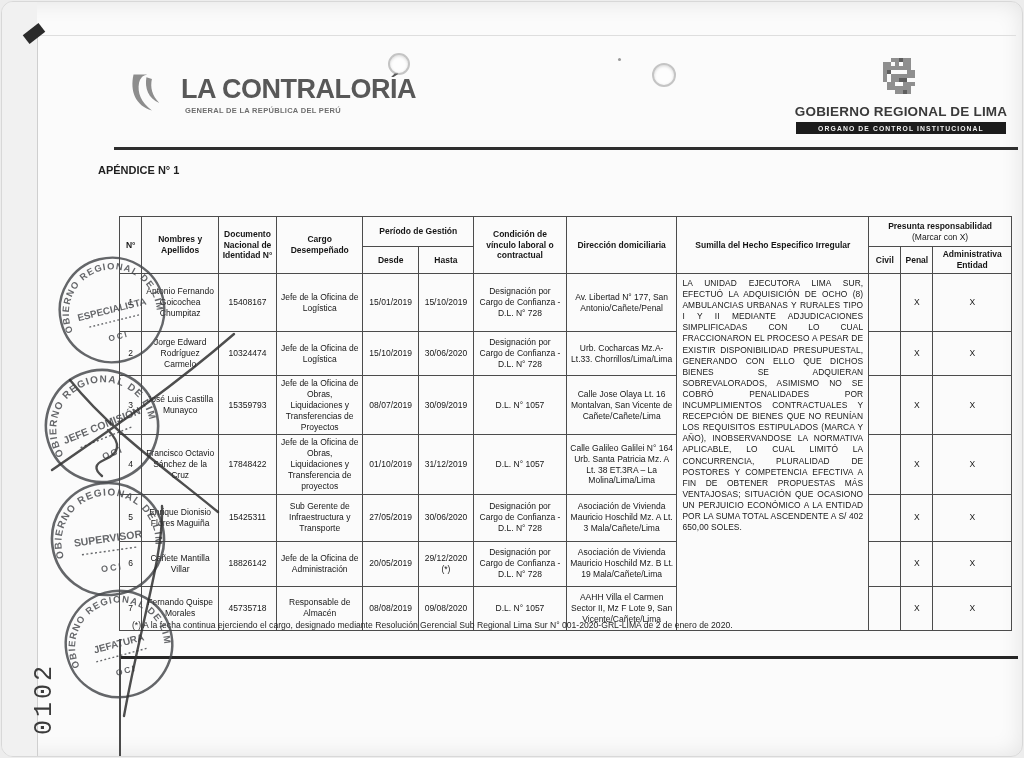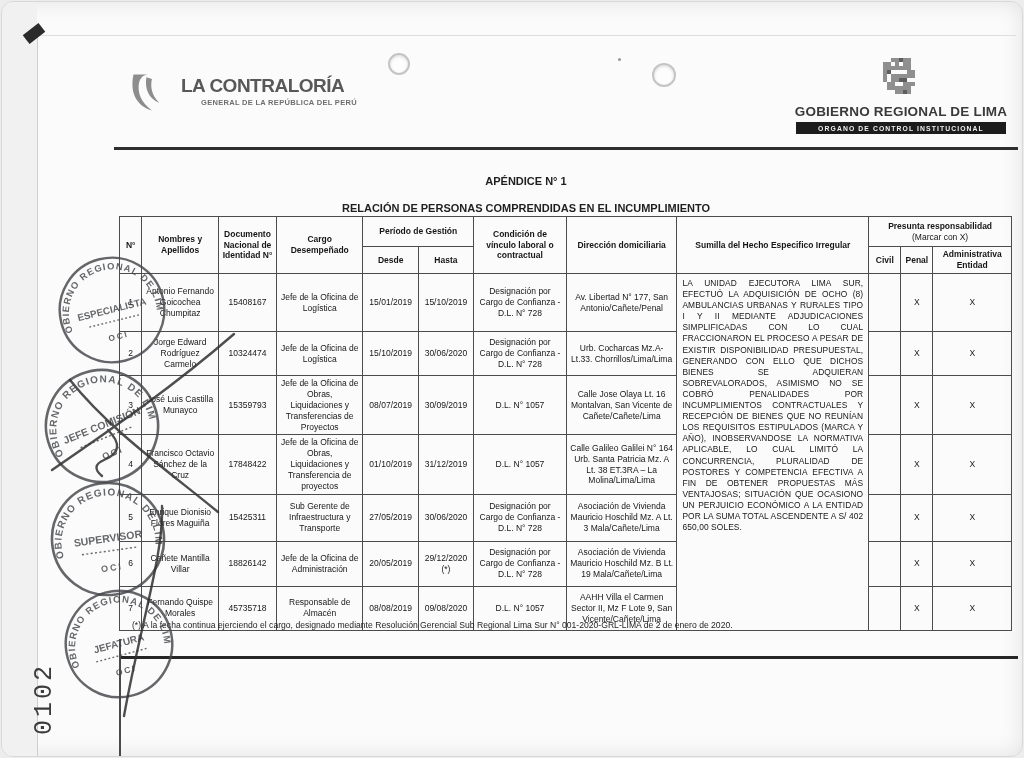--- a/index.html
+++ b/index.html
@@ -13,30 +13,30 @@
   .scan-top-edge { position:absolute; left:36px; top:33px; width:978px; height:1px; background:#dedede; }
   .corner-mark { position:absolute; left:22px; top:26px; width:20px; height:11px; background:#2b2b2b; transform:rotate(-38deg); }
   .speck { position:absolute; left:616px; top:56px; width:3px; height:3px; border-radius:50%; background:#9a9a9a; }
   .punch-hole { position:absolute; border-radius:50%; background:#fdfdfd; border:2px solid #c4c4c4; box-shadow: inset 0 1px 3px rgba(0,0,0,.15); }
   .hole-1 { left:386px; top:51px; width:22px; height:22px; }
   .hole-2 { left:650px; top:61px; width:24px; height:24px; }
 
   
   .contraloria { position:absolute; left:126px; top:68px; display:flex; align-items:flex-start; gap:7px; }
   .contraloria .texts { padding-top:6px; }
-  .contraloria .name { font-size:19px; font-weight:bold; color:#585858; letter-spacing:-.5px; line-height:1; }
-  .contraloria .sub { font-size:7.5px; color:#6e6e6e; letter-spacing:.3px; margin-top:3px; margin-left:20px; font-weight:bold; }
+  .contraloria .name { font-size:27px; font-weight:bold; color:#585858; letter-spacing:-.5px; line-height:1; }
+  .contraloria .sub { font-size:7.5px; color:#6e6e6e; letter-spacing:.3px; margin-top:3px; margin-left:4px; font-weight:bold; }
   .grl { position:absolute; left:786px; top:56px; width:226px; text-align:center; }
   .grl .emblem { display:inline-block; }
   .grl .name { font-size:13.5px; font-weight:bold; color:#3a3a3a; letter-spacing:.2px; margin-top:2px; }
   .grl .bar { margin:3px 8px 0 8px; background:#1c1c1c; color:#f0f0f0; font-size:6.8px; font-weight:bold; letter-spacing:1.1px; padding:2.5px 0 2px 0; }
   .header-rule { position:absolute; left:112px; top:145px; width:904px; height:3px; background:#2e2e2e; }
 
   
-  .title-block { position:absolute; left:78px; top:162px; width:892px; text-align:center;margin-top:11px; }
+  .title-block { position:absolute; left:96px; top:162px; width:892px; text-align:left; }
   .doc-title { font-size:11px; font-weight:bold; color:#1f1f1f; }
   .doc-subtitle { font-size:11px; font-weight:bold; color:#1f1f1f; margin-top:15px; }
 
   
   .doc-table { position:absolute; left:117px; top:214px; width:893px; border-collapse:collapse; table-layout:fixed; font-size:8.5px; line-height:1.28; color:#161616; }
   .doc-table th, .doc-table td { border:1px solid #4c4c4c; text-align:center; vertical-align:middle; padding:2px 3px; overflow:hidden; }
   .doc-table th { font-weight:bold; }
   .doc-table thead tr:first-child th { height:30px; }
   .doc-table thead tr:last-child th { height:27px; }
   .doc-table td.sumilla { text-align:justify; vertical-align:top; padding:4px 5px; font-size:8.4px; letter-spacing:.1px; line-height:1.32; }
@@ -116,21 +116,20 @@
       </svg>
     </span>
     <div class="name">GOBIERNO REGIONAL DE LIMA</div>
     <div class="bar">ORGANO DE CONTROL INSTITUCIONAL</div>
   </div>
 
   <div class="header-rule"></div>
 
   <div class="title-block">
     <div class="doc-title">APÉNDICE N° 1</div>
-    <div class="doc-subtitle">RELACIÓN DE PERSONAS COMPRENDIDAS EN EL INCUMPLIMIENTO</div>
   </div>
 
   <table class="doc-table">
     <colgroup>
       <col style="width:2.5%">
         <col style="width:8.6%">
         <col style="width:6.5%">
         <col style="width:9.7%">
       <col style="width:6.2%">
         <col style="width:6.2%">

